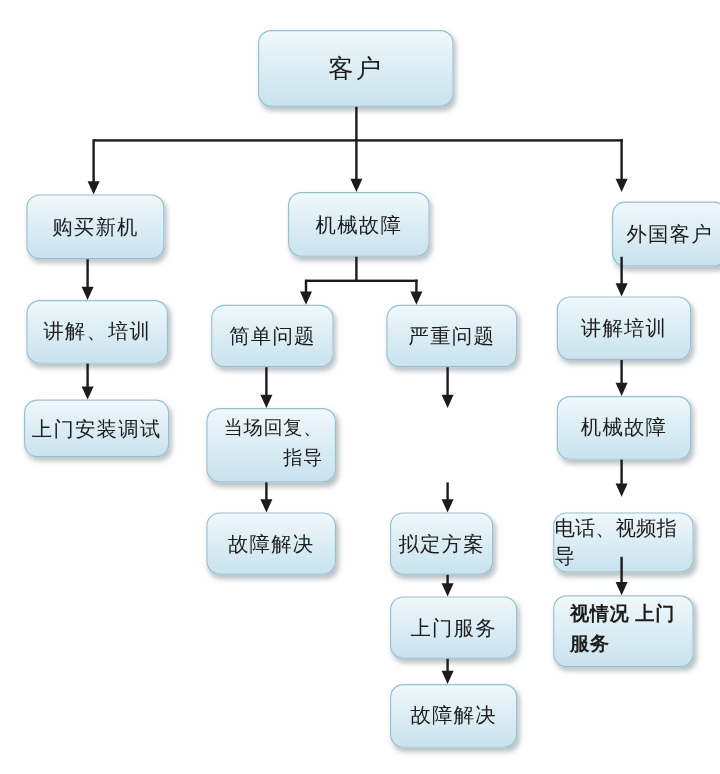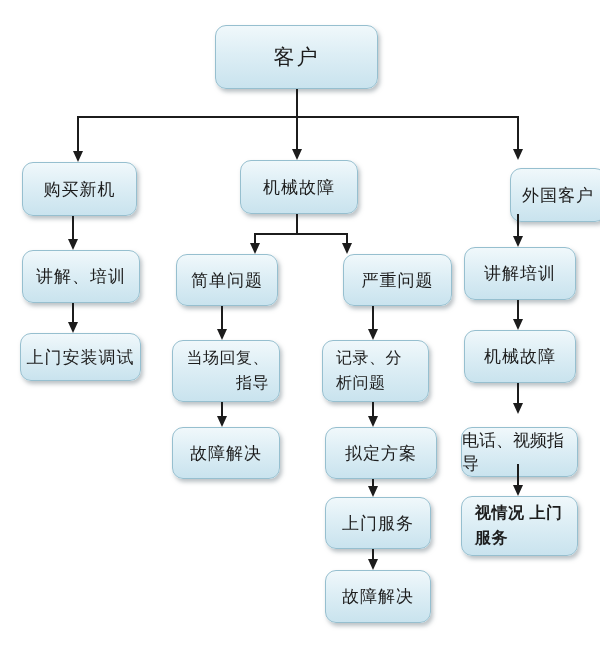--- a/index.html
+++ b/index.html
@@ -76,25 +76,24 @@
   <div class="node" style="left:22px; top:250px; width:118px; height:53px;">讲解、培训</div>
 
   <div class="node" style="left:20px; top:333px; width:121px; height:48px;">上门安装调试</div>
 
   <div class="node" style="left:176px; top:254px; width:102px; height:52px;">简单问题</div>
 
   <div class="node wrap" style="left:172px; top:340px; width:108px; height:62px;text-align:right;">当场回复、指导</div>
 
   <div class="node" style="left:172px; top:427px; width:108px; height:52px;">故障解决</div>
 
-  <div class="node" style="left:322px; top:254px; width:109px; height:52px;margin-left:21px;">严重问题</div>
+  <div class="node" style="left:322px; top:254px; width:109px; height:52px;">严重问题</div>
 
-  <div class="node wrap" style="left:322px; top:340px; width:107px; height:62px;">记录、分析问题</div>
 
-  <div class="node" style="left:325px; top:427px; width:112px; height:52px;">拟定方案</div>
+  <div class="node" style="left:325px; top:427px; width:86px; height:52px;">拟定方案</div>
 
   <div class="node" style="left:325px; top:497px; width:106px; height:52px;">上门服务</div>
 
   <div class="node" style="left:325px; top:570px; width:106px; height:53px;">故障解决</div>
 
   <div class="node" style="left:464px; top:247px; width:112px; height:53px;">讲解培训</div>
 
   <div class="node" style="left:464px; top:330px; width:112px; height:53px;">机械故障</div>
 
   <div class="node" style="left:461px; top:427px; width:117px; height:50px; letter-spacing:0;">电话、视频指导</div>

